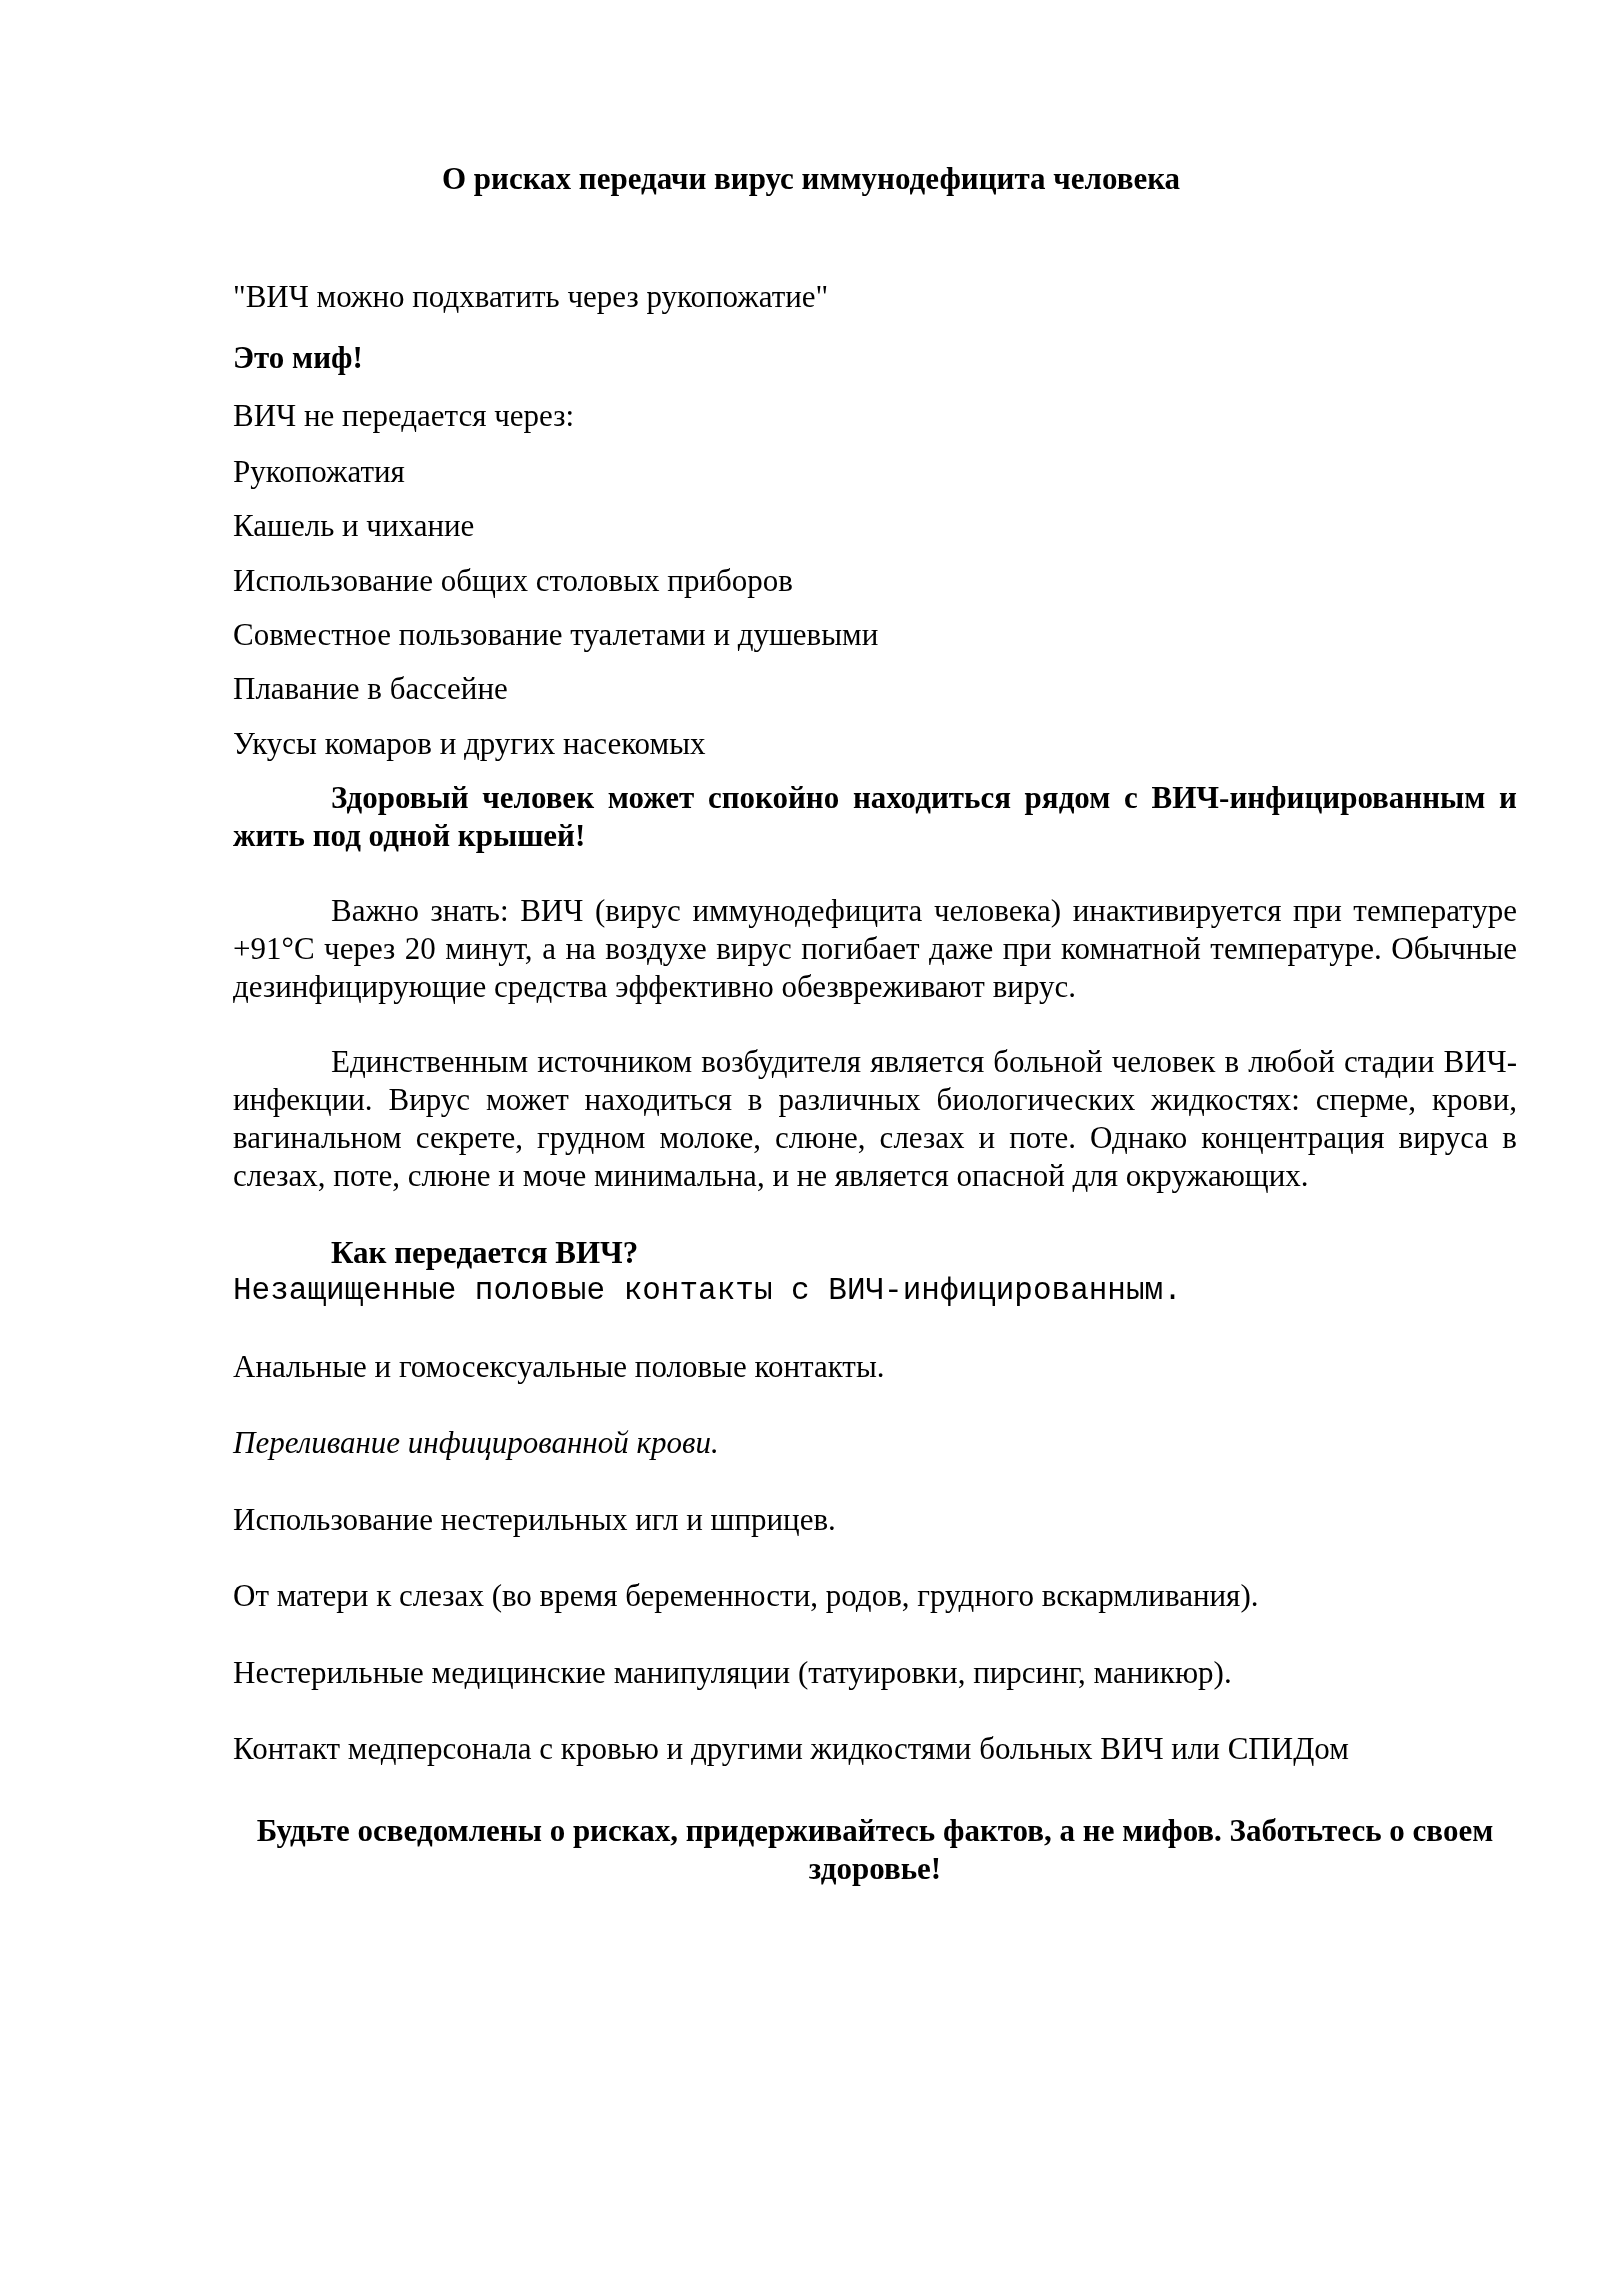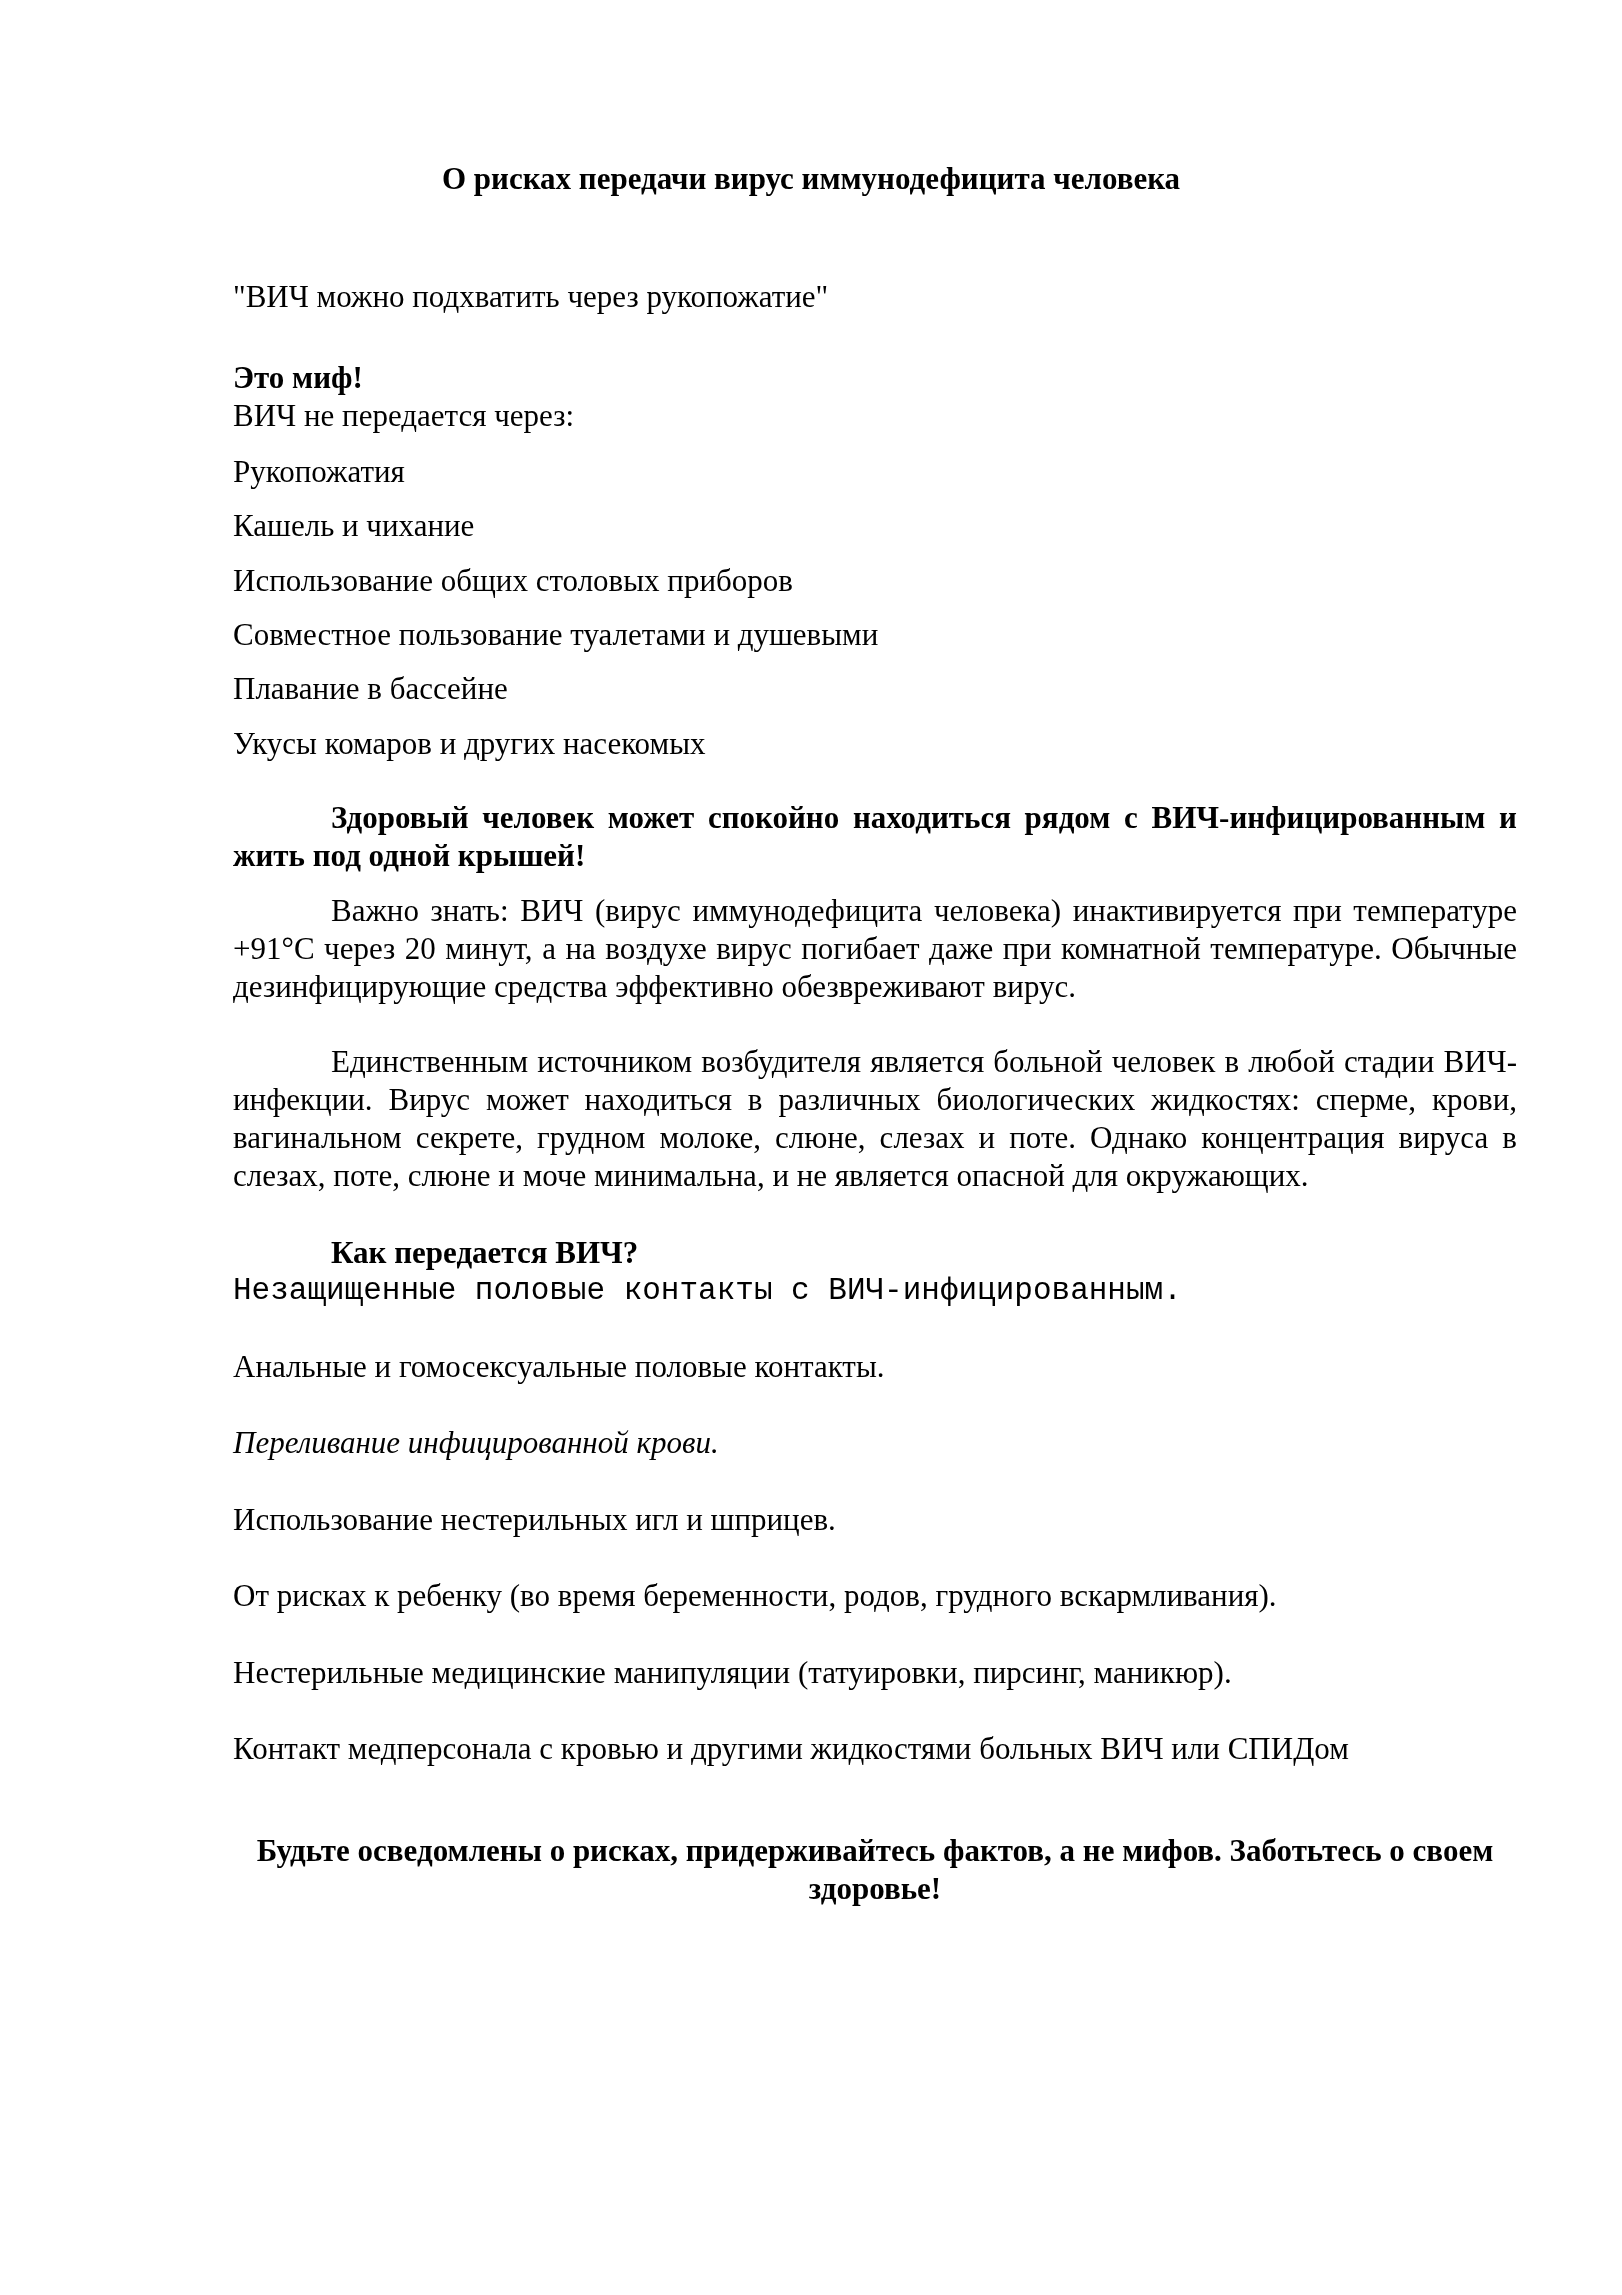--- a/index.html
+++ b/index.html
@@ -1,19 +1,19 @@
 <!DOCTYPE html>
 <html style="font-size:10.5px"><head>
 <meta charset="utf-8">
 <style>
   html, body { margin:0; padding:0; background:#ffffff; }
   body { width:1622px; height:2295px; position:relative; overflow:hidden;
          font-family:"Liberation Serif", "DejaVu Serif", serif; color:#000; }
   .line { position:absolute; left:233px; font-size:31px; line-height:1; white-space:nowrap; }
-  .bold { font-weight:bold;margin-top:20px; }
+  .bold { font-weight:bold; }
   .title { position:absolute; left:0; width:1622px; top:161px; text-align:center;
            font-size:31px; font-weight:bold; }
   .para { position:absolute; left:233px; width:1284px; font-size:31px;
           line-height:38px; text-align:justify; text-indent:98px; }
   .para.bold { font-weight:bold; }
   .heading-indent { position:absolute; left:331px; font-size:31px; font-weight:bold; white-space:nowrap; }
 </style>
 </head>
 <body>
 
@@ -39,20 +39,20 @@
 
   <div class="para" style="top:1043px;">Единственным источником возбудителя является больной человек в любой стадии ВИЧ-инфекции. Вирус может находиться в различных биологических жидкостях: сперме, крови, вагинальном секрете, грудном молоке, слюне, слезах и поте. Однако концентрация вируса в слезах, поте, слюне и моче минимальна, и не является опасной для окружающих.</div>
 
   <div class="heading-indent" style="top:1235px;">Как передается ВИЧ?</div>
 
   <div>
     <div class="line" style="top:1275px;font-family:Liberation Mono, monospace;">Незащищенные половые контакты с ВИЧ-инфицированным.</div>
     <div class="line" style="top:1351px;">Анальные и гомосексуальные половые контакты.</div>
     <div class="line" style="top:1427px;font-style:italic;">Переливание инфицированной крови.</div>
     <div class="line" style="top:1504px;">Использование нестерильных игл и шприцев.</div>
-    <div class="line" style="top:1580px;">От рисках к ребенку (во время беременности, родов, грудного вскармливания).</div>
+    <div class="line" style="top:1580px;">От матери к слезах (во время беременности, родов, грудного вскармливания).</div>
     <div class="line" style="top:1657px;">Нестерильные медицинские манипуляции (татуировки, пирсинг, маникюр).</div>
     <div class="line" style="top:1733px;">Контакт медперсонала с кровью и другими жидкостями больных ВИЧ или СПИДом</div>
   </div>
 
   <div class="para bold" style="top:1812px; text-indent:0; text-align:center;">Будьте осведомлены о рисках, придерживайтесь фактов, а не мифов. Заботьтесь о своем здоровье!</div>
 </div>
 
 
 </body></html>

